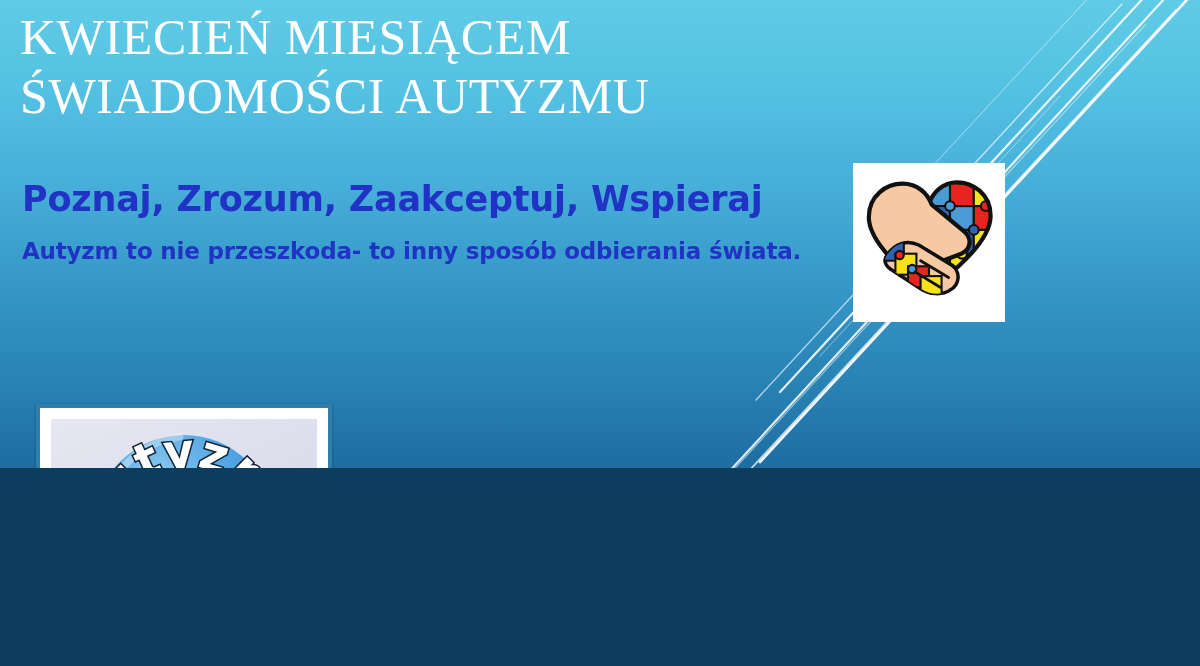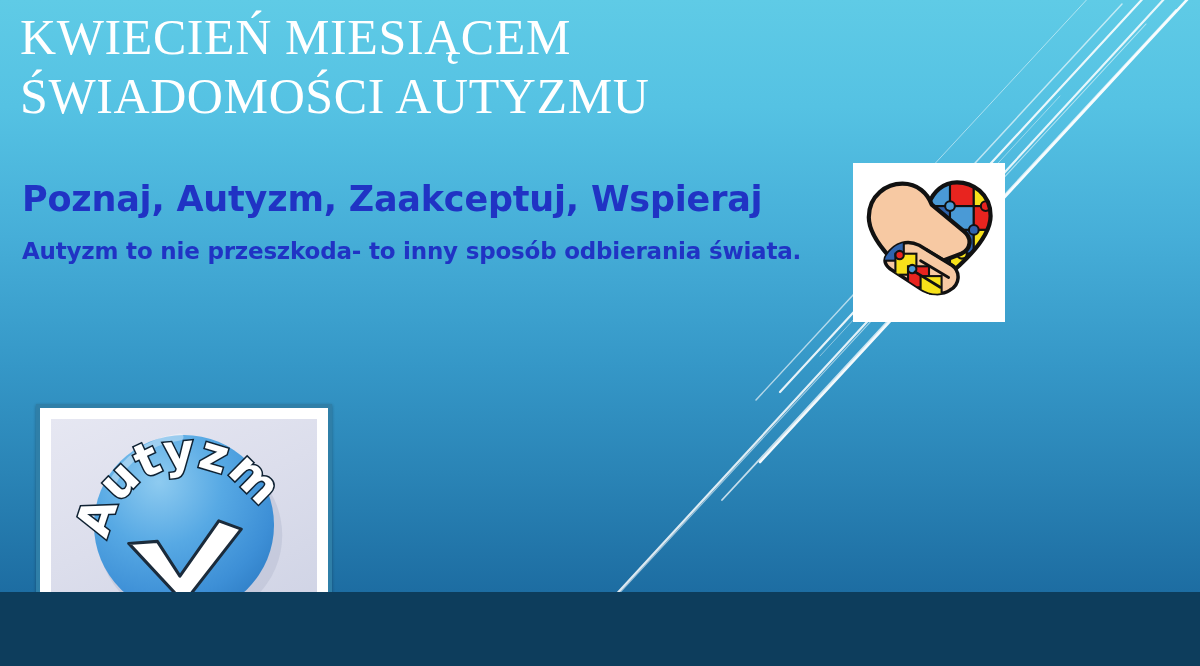--- a/index.html
+++ b/index.html
@@ -5,21 +5,21 @@
 <style>
   html, body {
     margin: 0;
     padding: 0;
     background: #0d3d5c;
   }
 
   .slide {
     position: relative;
     width: 1200px;
-    height: 592px;
+    height: 468px;
     overflow: hidden;
     background: linear-gradient(180deg,
                 #5fcbe6 0%,
                 #55c2e3 18%,
                 #46aed8 40%,
                 #3597c7 62%,
                 #2a84b6 80%,
                 #1d6da2 100%);
     font-family: "Liberation Sans", sans-serif;
     -webkit-font-smoothing: antialiased;
@@ -132,21 +132,21 @@
         <line x1="1122" y1="4" x2="756" y2="400" stroke-width="1.5" opacity="0.62"></line>
         <line x1="1092" y1="-6" x2="866" y2="238" stroke-width="1.0" opacity="0.50"></line>
         <line x1="1060" y1="96" x2="820" y2="356" stroke-width="1.0" opacity="0.42"></line>
       </g>
     </svg>
   </div>
 
   <h1 class="title">Kwiecień miesiącem świadomości autyzmu</h1>
 
   <div class="body-copy">
-    <p class="line line-tagline">Poznaj, Autyzm, Zaakceptuj, Wspieraj</p>
+    <p class="line line-tagline">Poznaj, Zrozum, Zaakceptuj, Wspieraj</p>
     <p class="line line-statement">Autyzm to nie przeszkoda- to inny sposób odbierania świata.</p>
   </div>
 
   <div class="photo photo-heart">
     <svg viewBox="0 0 200 200" xmlns="http://www.w3.org/2000/svg" aria-hidden="true">
       <defs>
         <clipPath id="clipRightLobe">
           <path d="M100 168 C 100 168 188 108 188 62 C 188 30 162 14 140 14
                    C 120 14 106 28 100 44 Z"></path>
         </clipPath>

